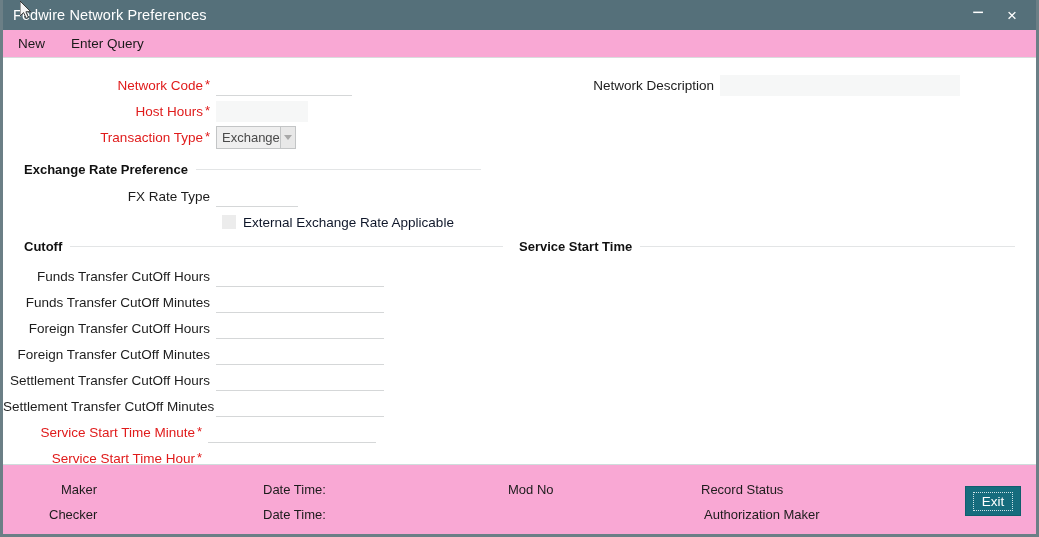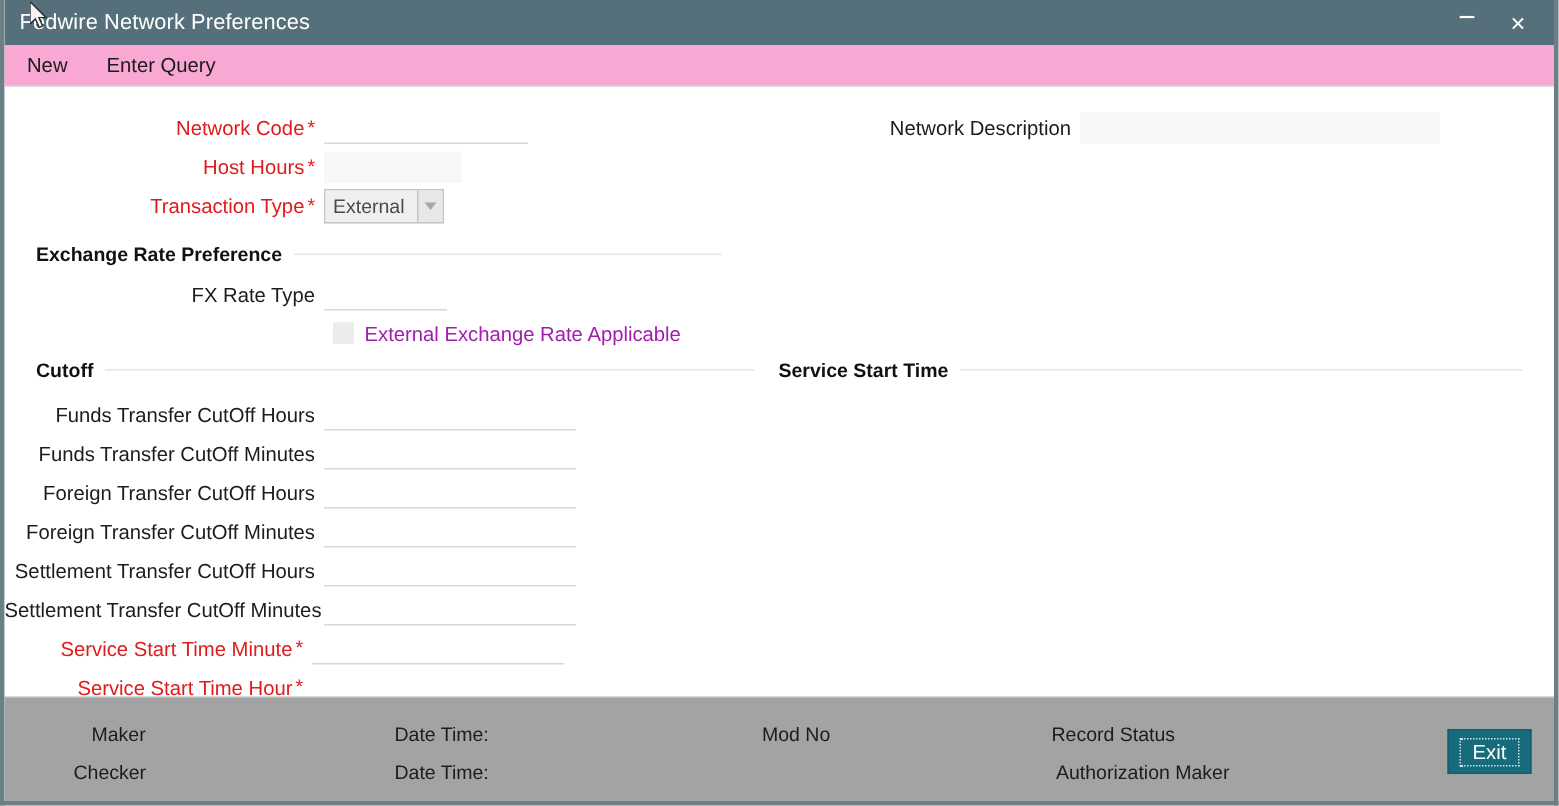--- a/index.html
+++ b/index.html
@@ -206,30 +206,30 @@
   }
   .checkbox {
     width: 14px; height: 14px;
     background: #ececec;
     border: 1px solid #ececec;
     margin-right: 7px;
     flex: none;
   }
   .checkbox-label {
     font-size: 13.5px;
-    color: #a21caf;
+    color: #0f172a;
     white-space: nowrap;
   }
 
   
   .footer {
     position: absolute;
     left: 0; right: 0; bottom: 0;
     height: 70px;
-    background: #a3a3a3;
+    background: #f9a8d4;
     border-top: 1px solid #cfdcdc;
   }
   .footer-grid {
     position: relative;
     height: 100%;
     font-size: 13px;
     color: #1c1c1c;
   }
   .fcell { position: absolute; white-space: nowrap; }
   .fcell.maker    { left: 58px;  top: 17px; }
@@ -291,21 +291,21 @@
         </div>
 
         <div class="field-row">
           <div class="field-label req lbl-w-left"><span>Host Hours</span><span class="req-star">*</span></div>
           <input class="input-box-readonly w-hostcode" type="text" readonly="" value="" style="">
         </div>
 
         <div class="field-row">
           <div class="field-label req lbl-w-left"><span>Transaction Type</span><span class="req-star">*</span></div>
           <div class="select-wrap">
-            <span class="select-value">External</span>
+            <span class="select-value">Exchange</span>
             <span class="select-arrow">
                 <i></i>
               </span>
           </div>
         </div>
 
       </div>
 
       <div class="col-right">
         <div class="field-row">

